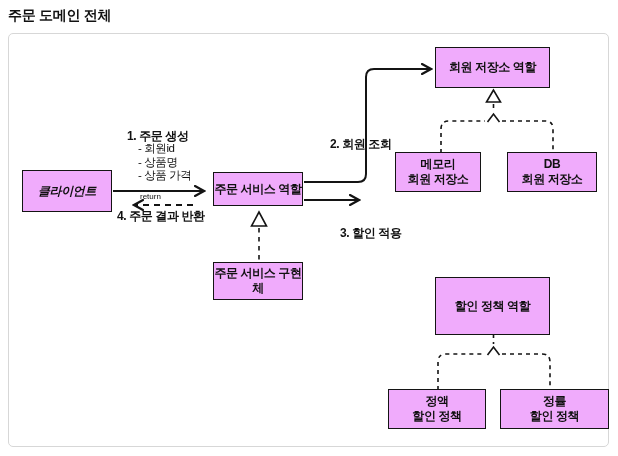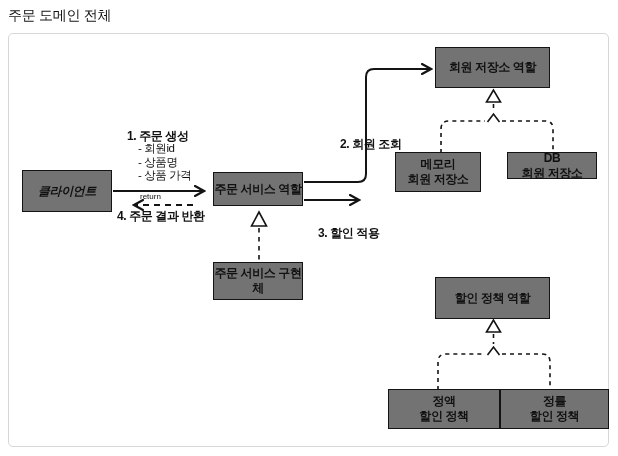--- a/index.html
+++ b/index.html
@@ -1,40 +1,40 @@
 <!DOCTYPE html>
 <html><head>
 <meta charset="utf-8">
 <style>
   * { margin:0; padding:0; box-sizing:border-box; }
   html,body { width:618px; height:456px; background:#ffffff; overflow:hidden;
               font-family:"Liberation Sans","DejaVu Sans",sans-serif; }
-  .page-title { position:absolute; left:8px; top:7px; font-size:14px; font-weight:normal; color:#111; letter-spacing:-0.3px; }
+  .page-title { position:absolute; left:8px; top:7px; font-size:14px; font-weight:bold; color:#111; letter-spacing:-0.3px; }
   .canvas { position:absolute; left:8px; top:33px; width:601px; height:414px;
             background:#fff; border:1px solid #d7d7d7; border-radius:5px; }
   svg.wires { position:absolute; left:0; top:0; width:618px; height:456px; pointer-events:none; }
-  .node { position:absolute; background:#737373; border:1.5px solid #141414; display:flex;
+  .node { position:absolute; background:#f0abfc; border:1.5px solid #141414; display:flex;
           flex-direction:column; align-items:center; justify-content:center;
           font-size:12px; font-weight:bold; color:#111; text-align:center; line-height:15px; letter-spacing:-0.4px; z-index:2; }
   .n-client    { left:22px;  top:170px; width:90px;  height:42px;font-style:italic; }
   .n-svc       { left:213px; top:172px; width:90px;  height:34px; }
   .n-svcimpl   { left:213px; top:262px; width:90px;  height:38px; }
   .n-memberrole{ left:435px; top:47px;  width:115px; height:41px; }
   .n-memrepo   { left:395px; top:152px; width:86px;  height:40px; }
-  .n-dbrepo    { left:507px; top:152px; width:90px;  height:27px; }
-  .n-discrole  { left:435px; top:277px; width:115px; height:42px; }
-  .n-fixed     { left:388px; top:389px; width:112px;  height:40px; }
+  .n-dbrepo    { left:507px; top:152px; width:90px;  height:40px; }
+  .n-discrole  { left:435px; top:277px; width:115px; height:58px; }
+  .n-fixed     { left:388px; top:389px; width:98px;  height:40px; }
   .n-rate      { left:500px; top:389px; width:109px;  height:40px; }
   .lbl { position:absolute; color:#111; font-size:12px; font-weight:bold; letter-spacing:-0.4px; white-space:nowrap; z-index:3; }
   .lbl-create  { left:127px; top:128px; }
   .lbl-params  { left:138px; top:142px; font-weight:normal; font-size:11.5px; line-height:13.5px; }
   .lbl-return  { left:140px; top:192px; font-weight:normal; font-size:8px; letter-spacing:0; }
   .lbl-result  { left:117px; top:208px; }
-  .lbl-lookup  { left:340px; top:136px; }
-  .lbl-apply   { left:318px; top:225px;text-align:right; }
+  .lbl-lookup  { left:330px; top:136px; }
+  .lbl-apply   { left:340px; top:225px;text-align:right; }
 </style>
 </head>
 <body>
 
 <div class="page-title">주문 도메인 전체</div>
 
 <div class="canvas">
 
   <svg class="wires" viewBox="0 0 618 456" style="left:-8px; top:-33px;">
     <defs>

